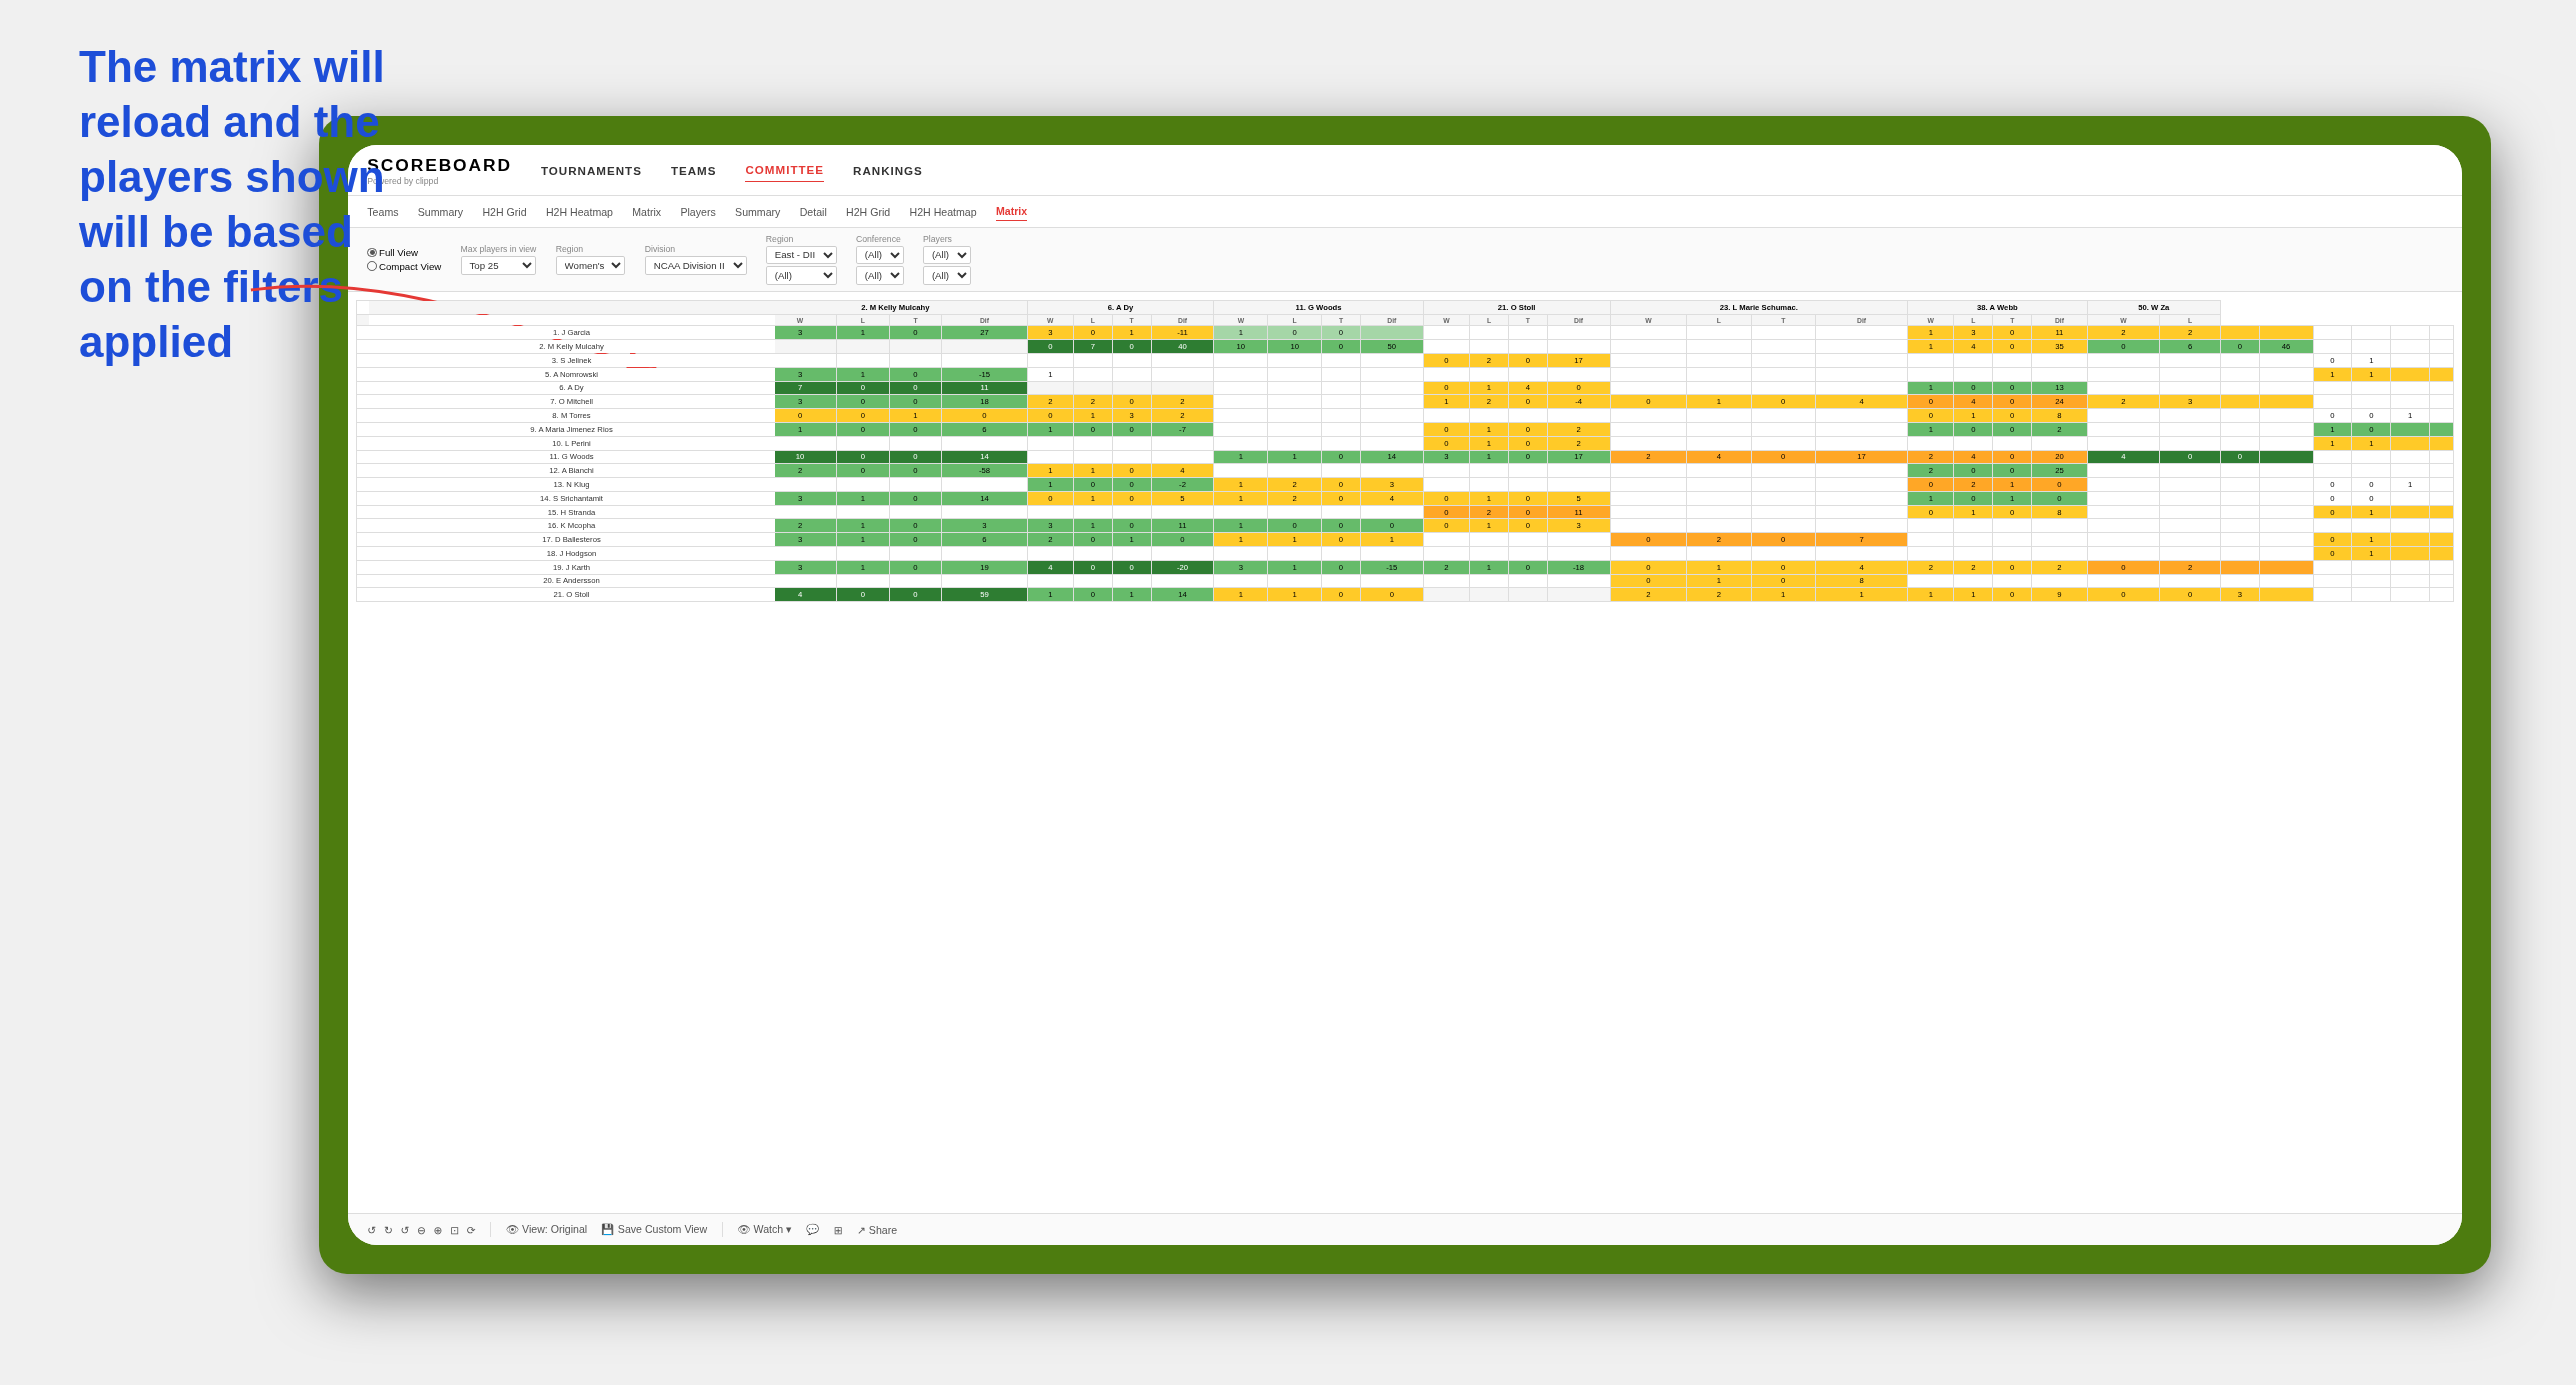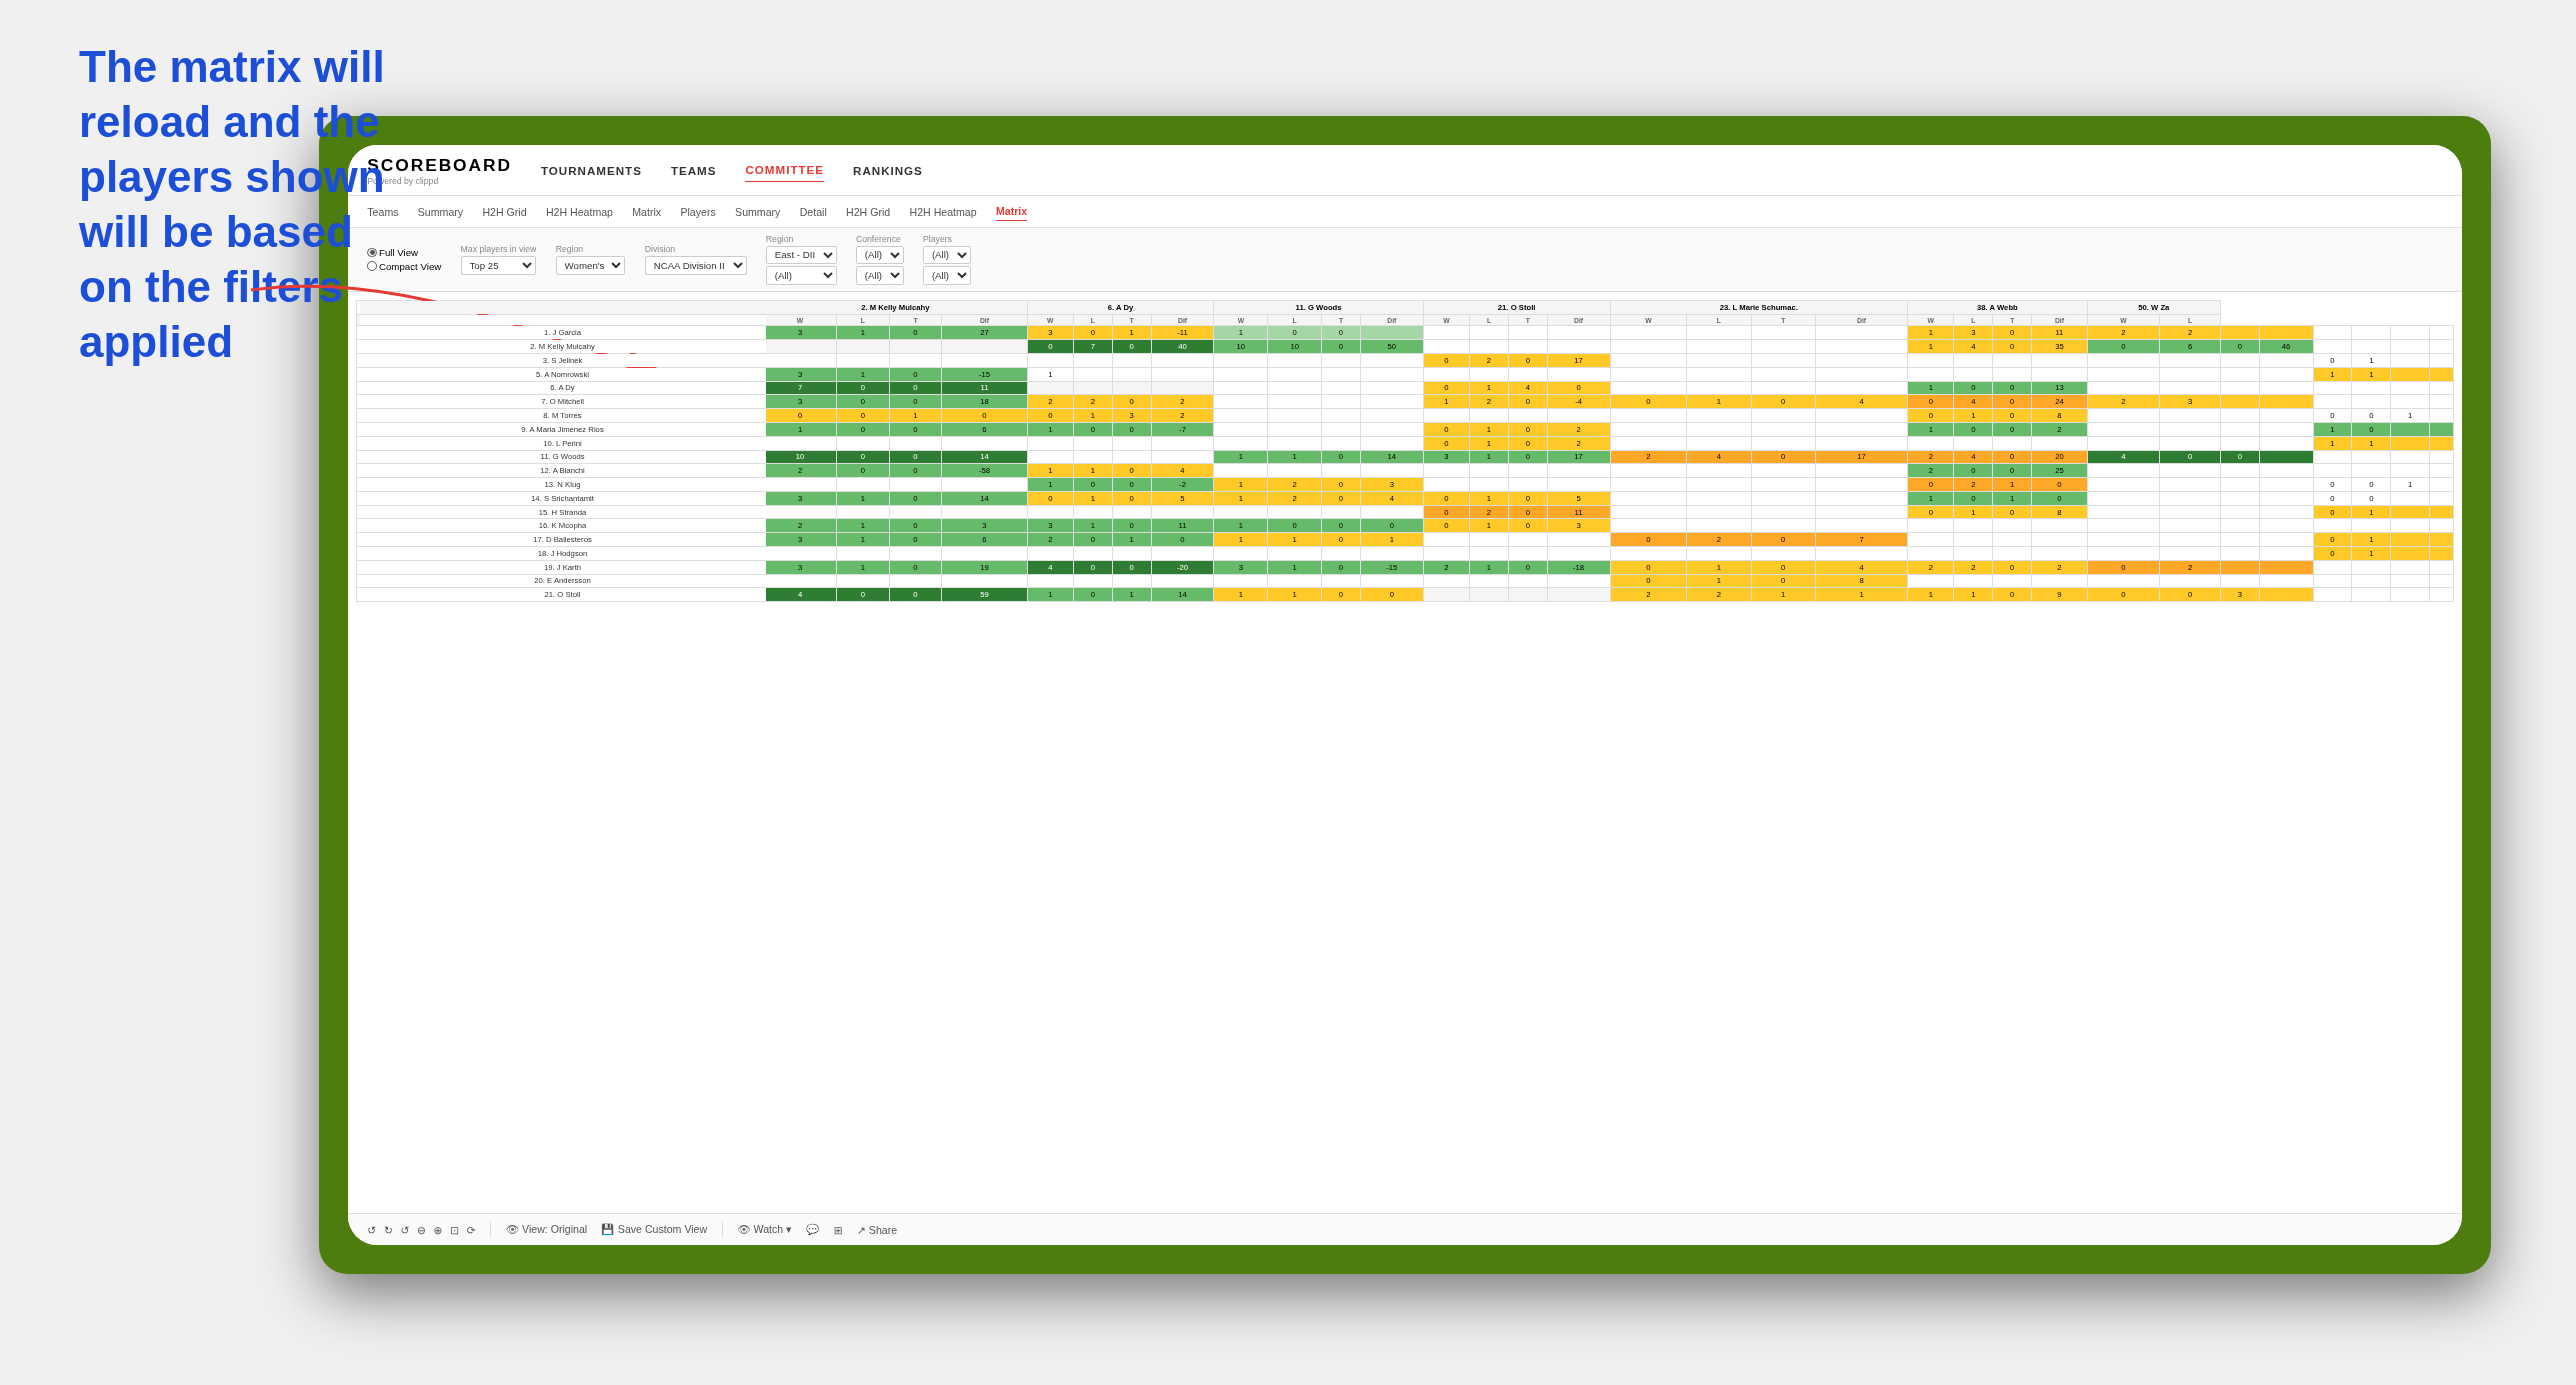--- a/index.html
+++ b/index.html
@@ -203,21 +203,21 @@
       text-align: center;
     }
 
     .player-name-cell {
       text-align: right;
       min-width: 116px;
       background: #fff;
       font-weight: normal;
       color: #333;
       position: sticky;
-      left: 3px;
+      left: 12px;
       z-index: 2;
     }
 
     .col-header {
       background: #f5f5f5;
       font-weight: 600;
       font-size: 7.7px;
     }
 
     .col-header-player {

